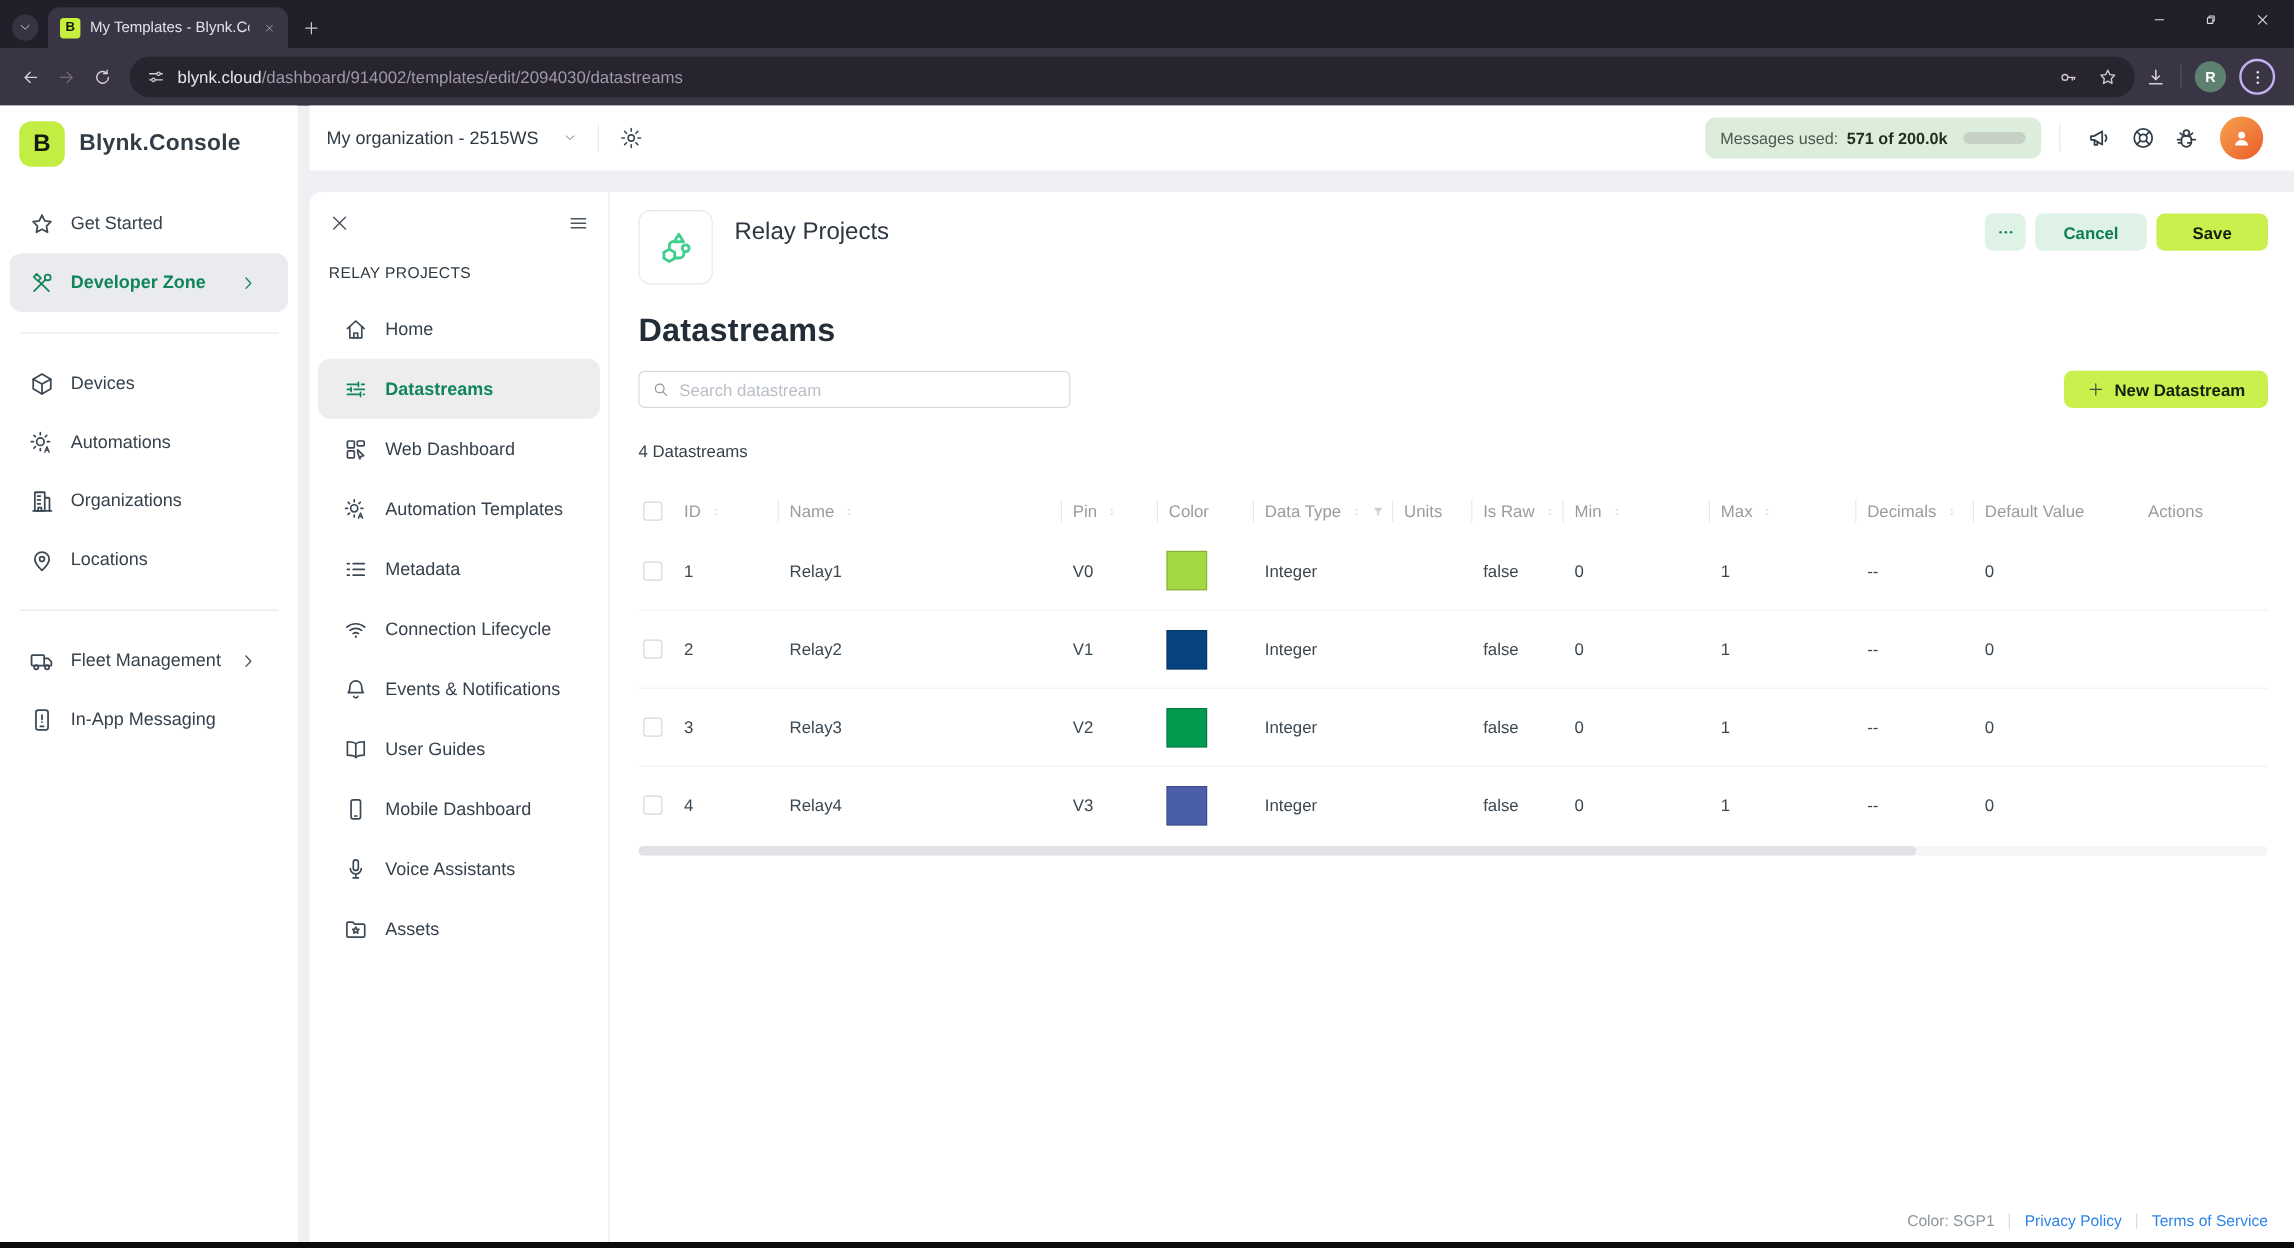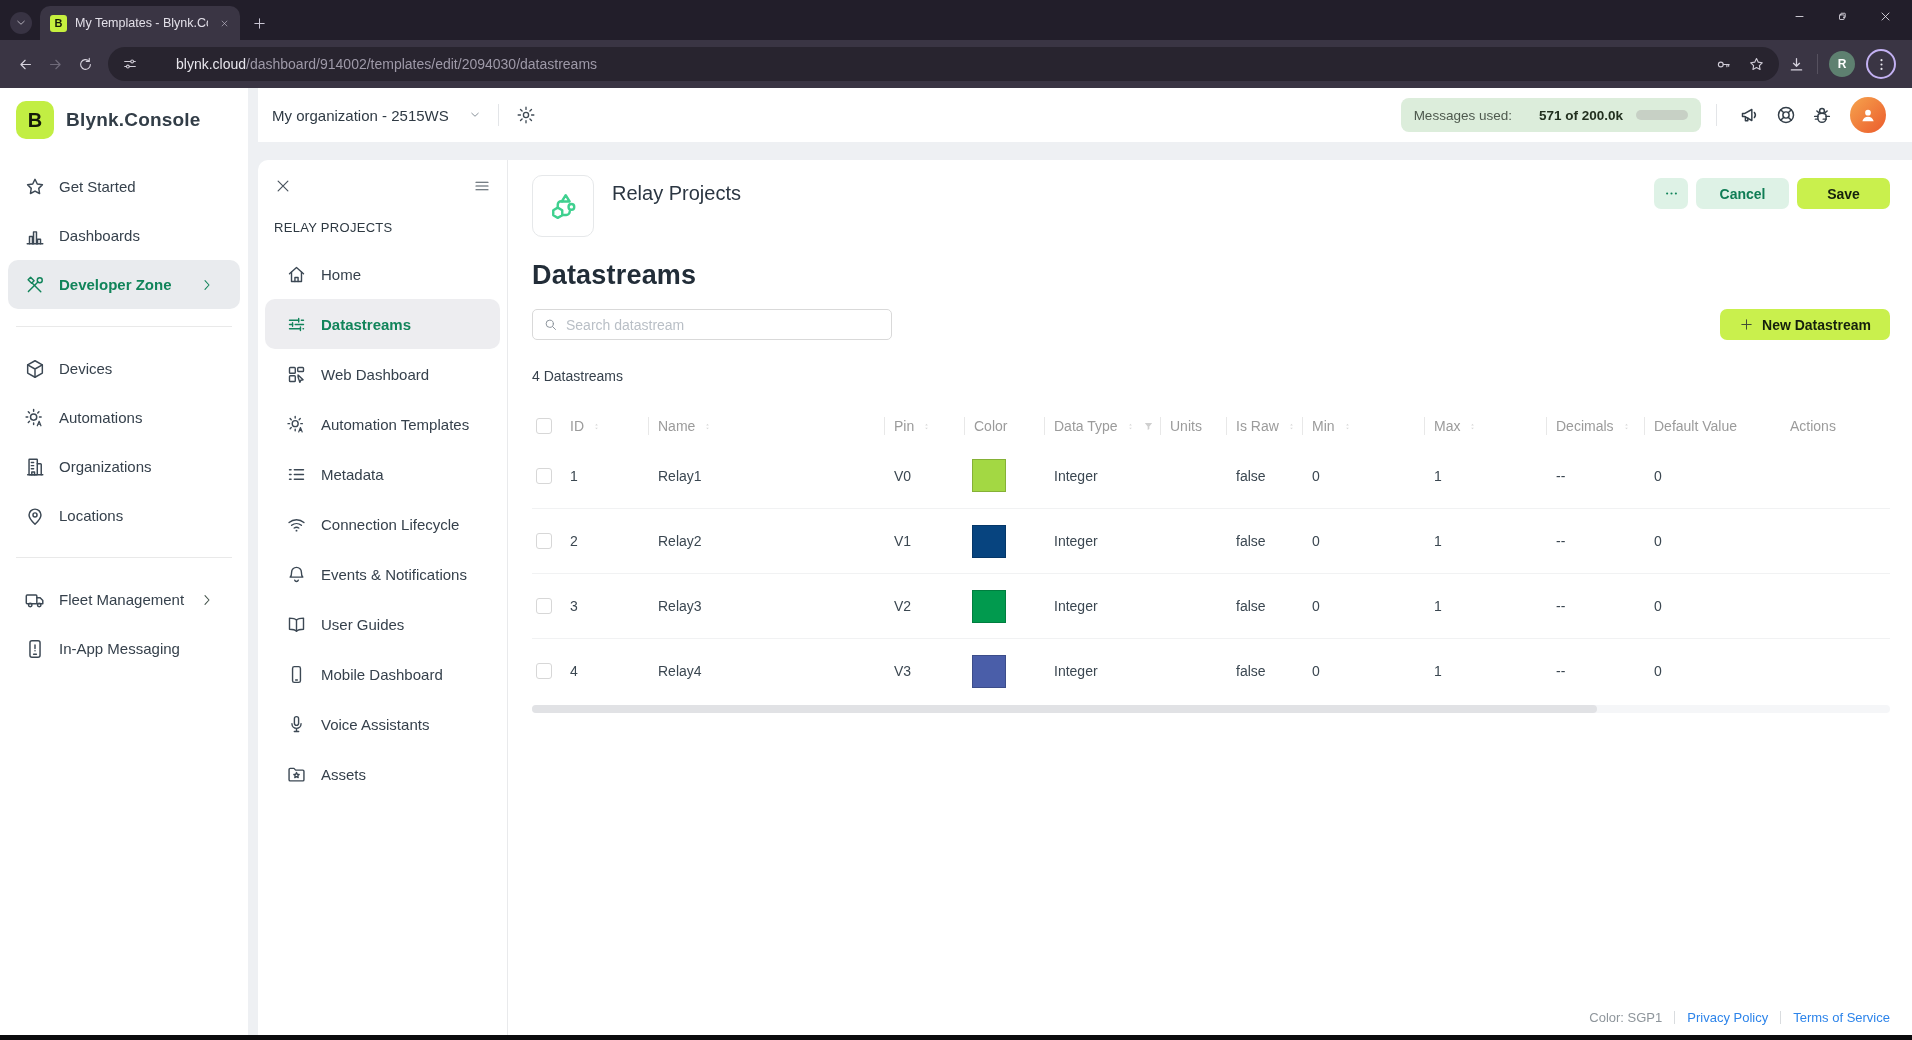--- a/index.html
+++ b/index.html
@@ -24,21 +24,21 @@
   .tab-close .icn { width:9px; height:9px; }
   .newtab-wrap { height:34px; display:flex; align-items:center; margin-left:12px; }
   .newtab { width:16px; height:16px; color:#c9c5d3; background:none; border:none; }
   .win-controls { margin-left:auto; align-self:stretch; display:flex; align-items:center; gap:30px; padding:0 20px 8px 0; color:#e3e0e9; }
   .win-controls .icn { width:13px; height:13px; }
 
   .btoolbar { height:48px; background:#3a3544; display:flex; align-items:center; padding:0 10px; }
   .nav-btn { width:30px; height:30px; display:flex; align-items:center; justify-content:center; color:#d6d2dd; background:none; border:none; }
   .nav-btn .icn { width:17px; height:17px; }
   .nav-btn.dim { color:#6f6a79; }
-  .urlbar { flex:1; height:34px; background:#28242f; border-radius:17px; display:flex; align-items:center; padding:0 14px; margin:0 8px;gap:28px; }
+  .urlbar { flex:1; height:34px; background:#28242f; border-radius:17px; display:flex; align-items:center; padding:0 14px; margin:0 8px; }
   .urlbar .tune { width:16px; height:16px; color:#cfcbd6; margin-right:10px; }
   .url-text { font-size:14px; color:#e8e6ed; white-space:nowrap; }
   .url-path { color:#9e99a8; }
   .url-right { margin-left:auto; display:flex; align-items:center; gap:16px; color:#cfcbd6; }
   .url-right .icn { width:17px; height:17px; }
   .tb-right { display:flex; align-items:center; gap:11px; padding-right:6px; }
   .tb-right .dl { width:19px; height:19px; color:#d6d2dd; }
   .vsep { width:1px; height:20px; background:#56515f; }
   .b-avatar { width:26px; height:26px; border-radius:50%; background:#5e8070; color:#fff; font-size:12px; font-weight:700;
     display:flex; align-items:center; justify-content:center; }
@@ -65,21 +65,21 @@
 
   .rightcol { position:absolute; left:258px; right:0; top:0; bottom:0; }
   .app-header { height:54px; background:#fff; display:flex; align-items:center; padding:0 26px 0 14px; }
   .org { display:flex; align-items:center; gap:20px; font-size:15px; color:#2f3a44; font-weight:500; }
   .org .icn { width:12px; height:12px; color:#6b7680; }
   .hdr-divider { width:1px; height:22px; background:#e3e5e8; margin:0 17px; }
   .gear { width:20px; height:20px; color:#3f4a54; }
   .spacer { flex:1; }
   .msg-pill { background:#dceddb; border-radius:8px; height:34px; display:flex; align-items:center; padding:0 13px; gap:7px;
     font-size:13.5px; color:#4e594e; }
-  .msg-val { font-weight:700; color:#22301f;margin-left:20px; }
+  .msg-val { font-weight:700; color:#22301f; }
   .msg-bar { width:52px; height:10px; border-radius:5px; background:#c7d0c5; margin-left:6px; }
   .hdr-sep { width:1px; height:22px; background:#e3e5e8; margin:0 15px; }
   .hdr-icn { width:22px; height:22px; color:#333e48; margin:0 7px; }
   .avatar { width:36px; height:36px; border-radius:50%; background:linear-gradient(135deg,#f5a04c 5%,#ec5f2e 95%);
     margin-left:10px; color:#fff; display:flex; align-items:center; justify-content:center; }
   .avatar .icn { width:20px; height:20px; }
 
   .content { position:absolute; top:72px; left:0; right:0; bottom:0; background:#fff; border-radius:10px 0 0 0; display:flex; }
 
   .tmenu { width:250px; flex-shrink:0; border-right:1px solid #e9eaec; padding-top:14px; }
@@ -273,29 +273,20 @@
       <span class="app-name">Blynk.Console</span>
     </div>
     <nav class="side-nav" id="sidebar-nav">
         <div class="side-item">
           <span class="icn">
             <svg viewBox="0 0 24 24" fill="none" stroke="currentColor" stroke-width="1.6" stroke-linecap="round" stroke-linejoin="round">
               <path d="M12 3.6l2.5 5.1 5.6.8-4 4 .9 5.6-5-2.7-5 2.7.9-5.6-4-4 5.6-.8z"></path>
             </svg>
           </span>
           <span>Get Started</span>
-        </div>
-        <div class="side-item">
-          <span class="icn">
-            <svg viewBox="0 0 24 24" fill="none" stroke="currentColor" stroke-width="1.6" stroke-linecap="round" stroke-linejoin="round">
-              <path d="M3.5 20.5h17"></path>
-              <path d="M6 20.5v-8h3.2v8M10.4 20.5v-13h3.2v13M14.8 20.5v-5h3.2v5"></path>
-            </svg>
-          </span>
-          <span>Dashboards</span>
         </div>
         <div class="side-item active">
           <span class="icn">
             <svg viewBox="0 0 24 24" fill="none" stroke="currentColor" stroke-width="1.6" stroke-linecap="round" stroke-linejoin="round">
               <path d="M4.5 6.2l2.7-2.7 3.8 3.8-2.7 2.7z"></path>
               <path d="M8.8 9.8l9.5 9.5"></path>
               <circle cx="17.2" cy="6.8" r="2.7"></circle>
               <path d="M15.2 8.8L4.8 19.2"></path>
             </svg>
           </span>

